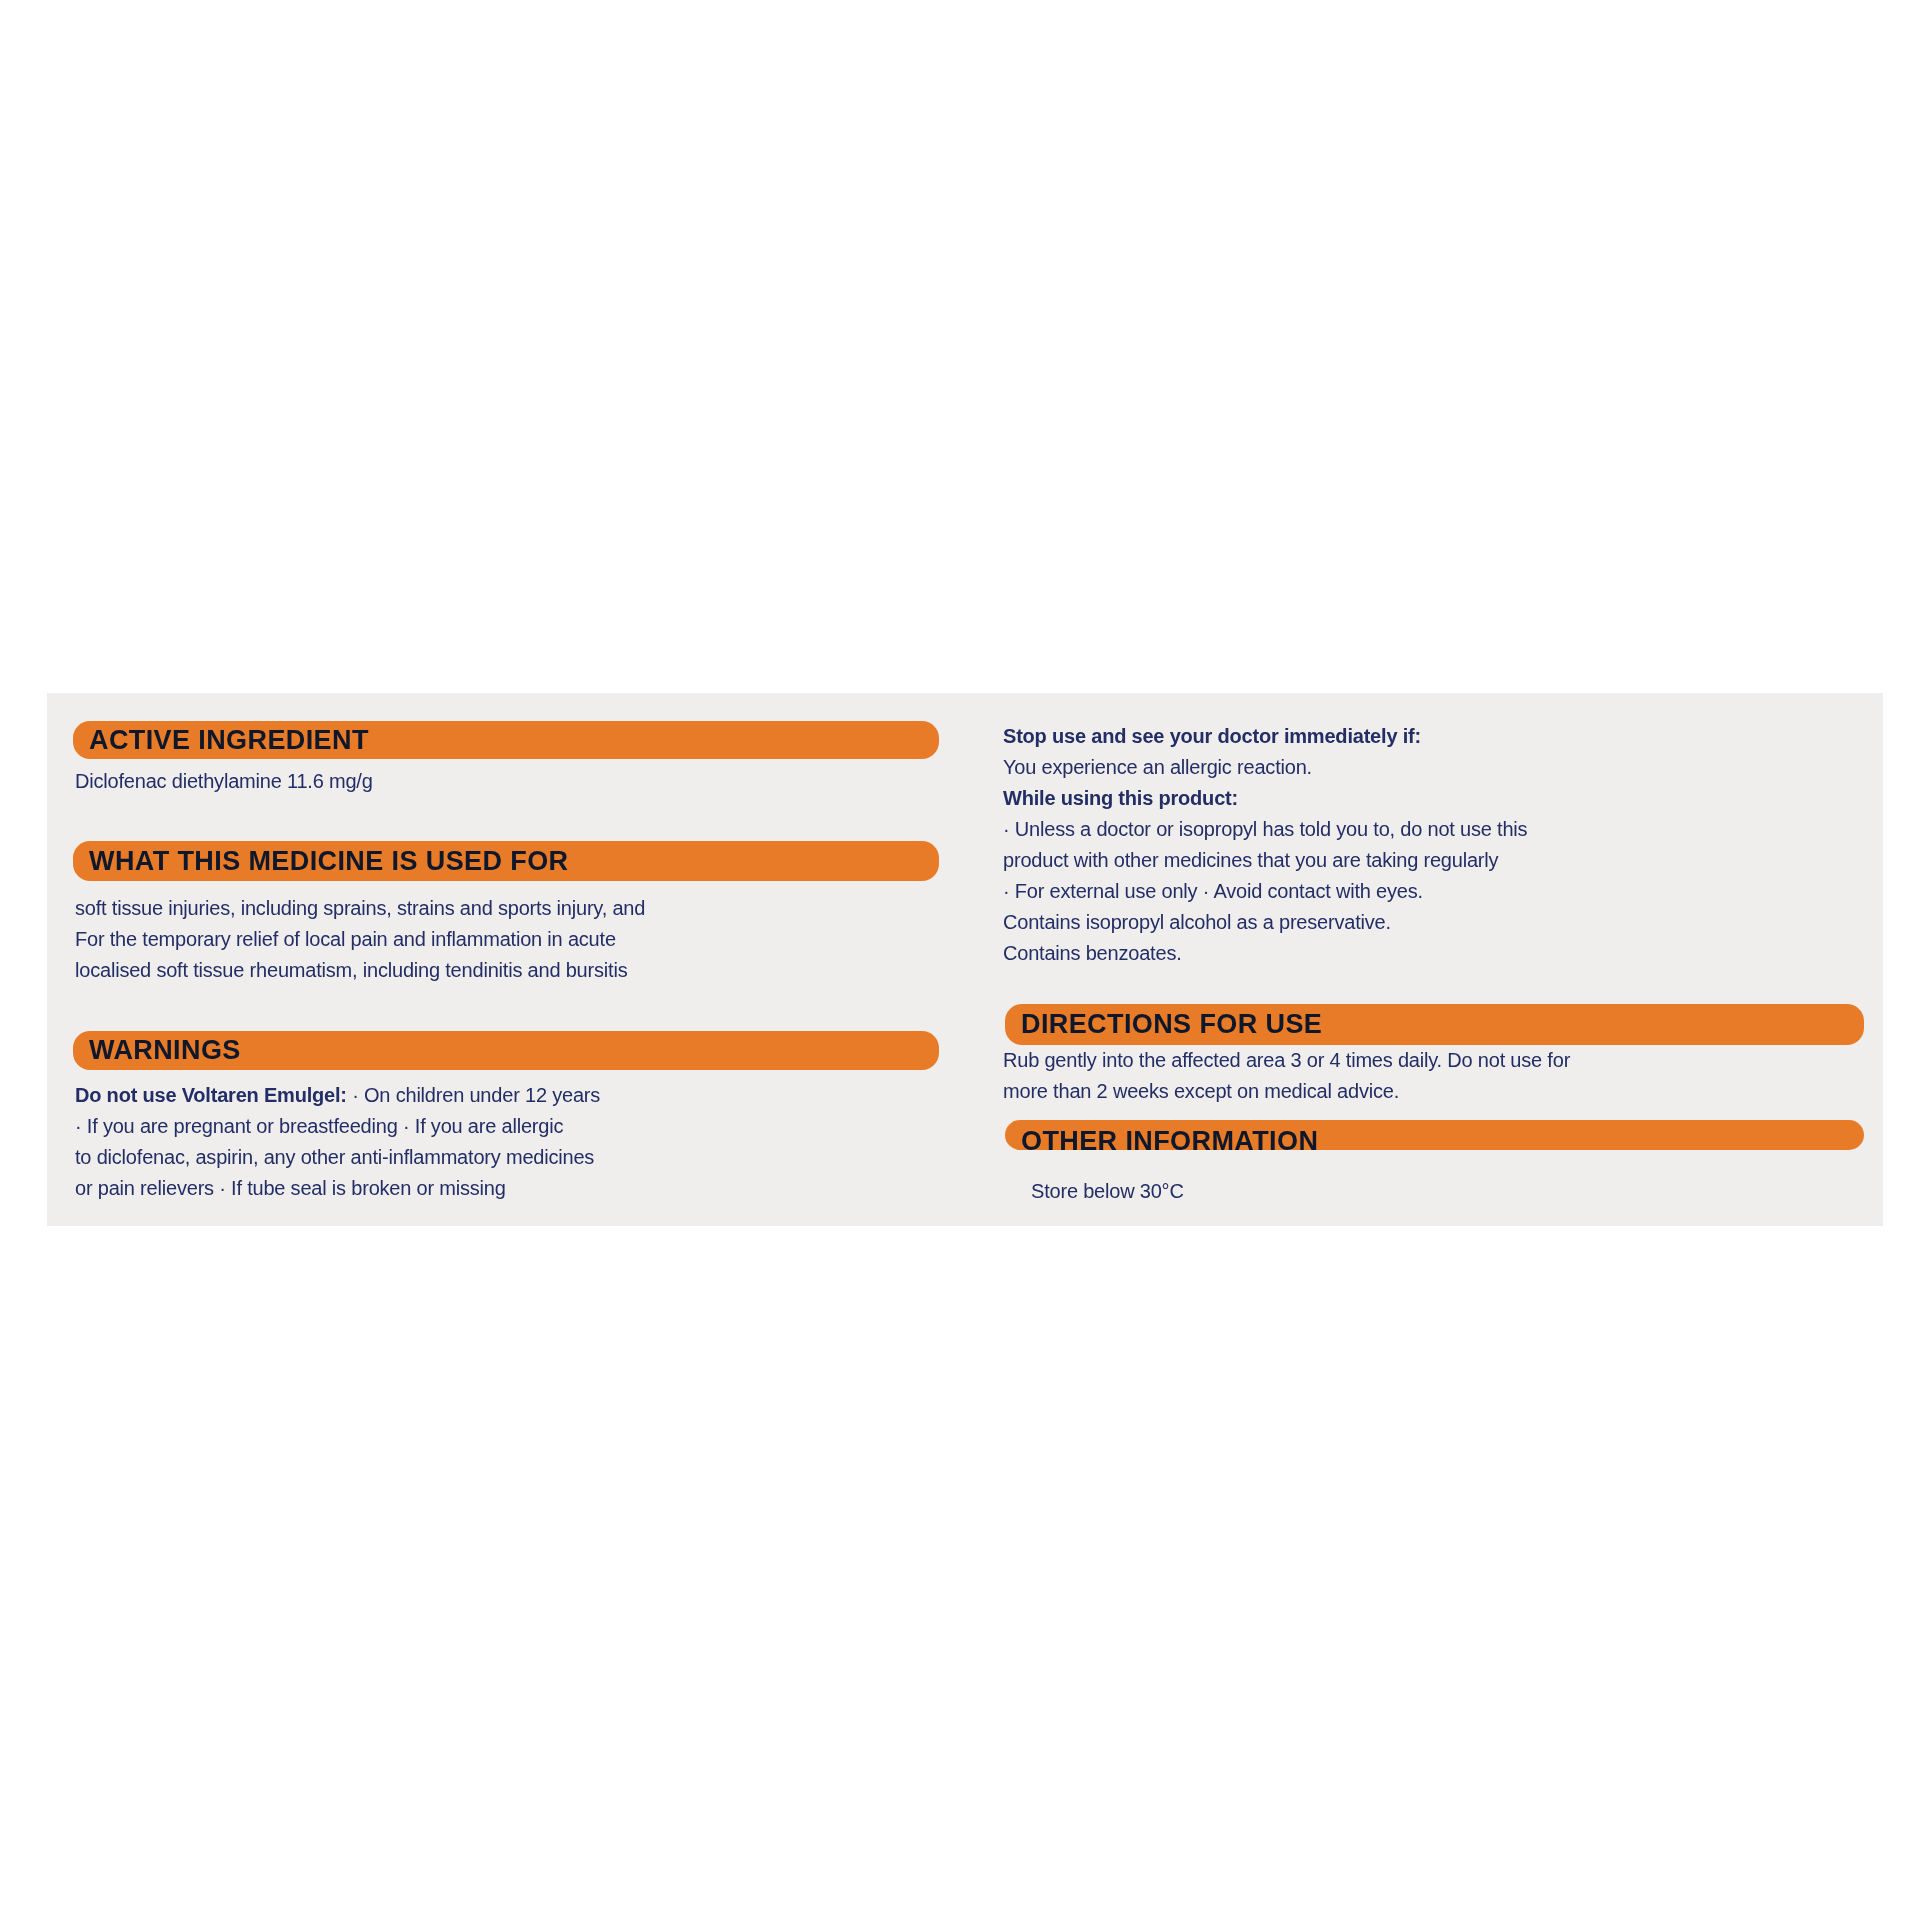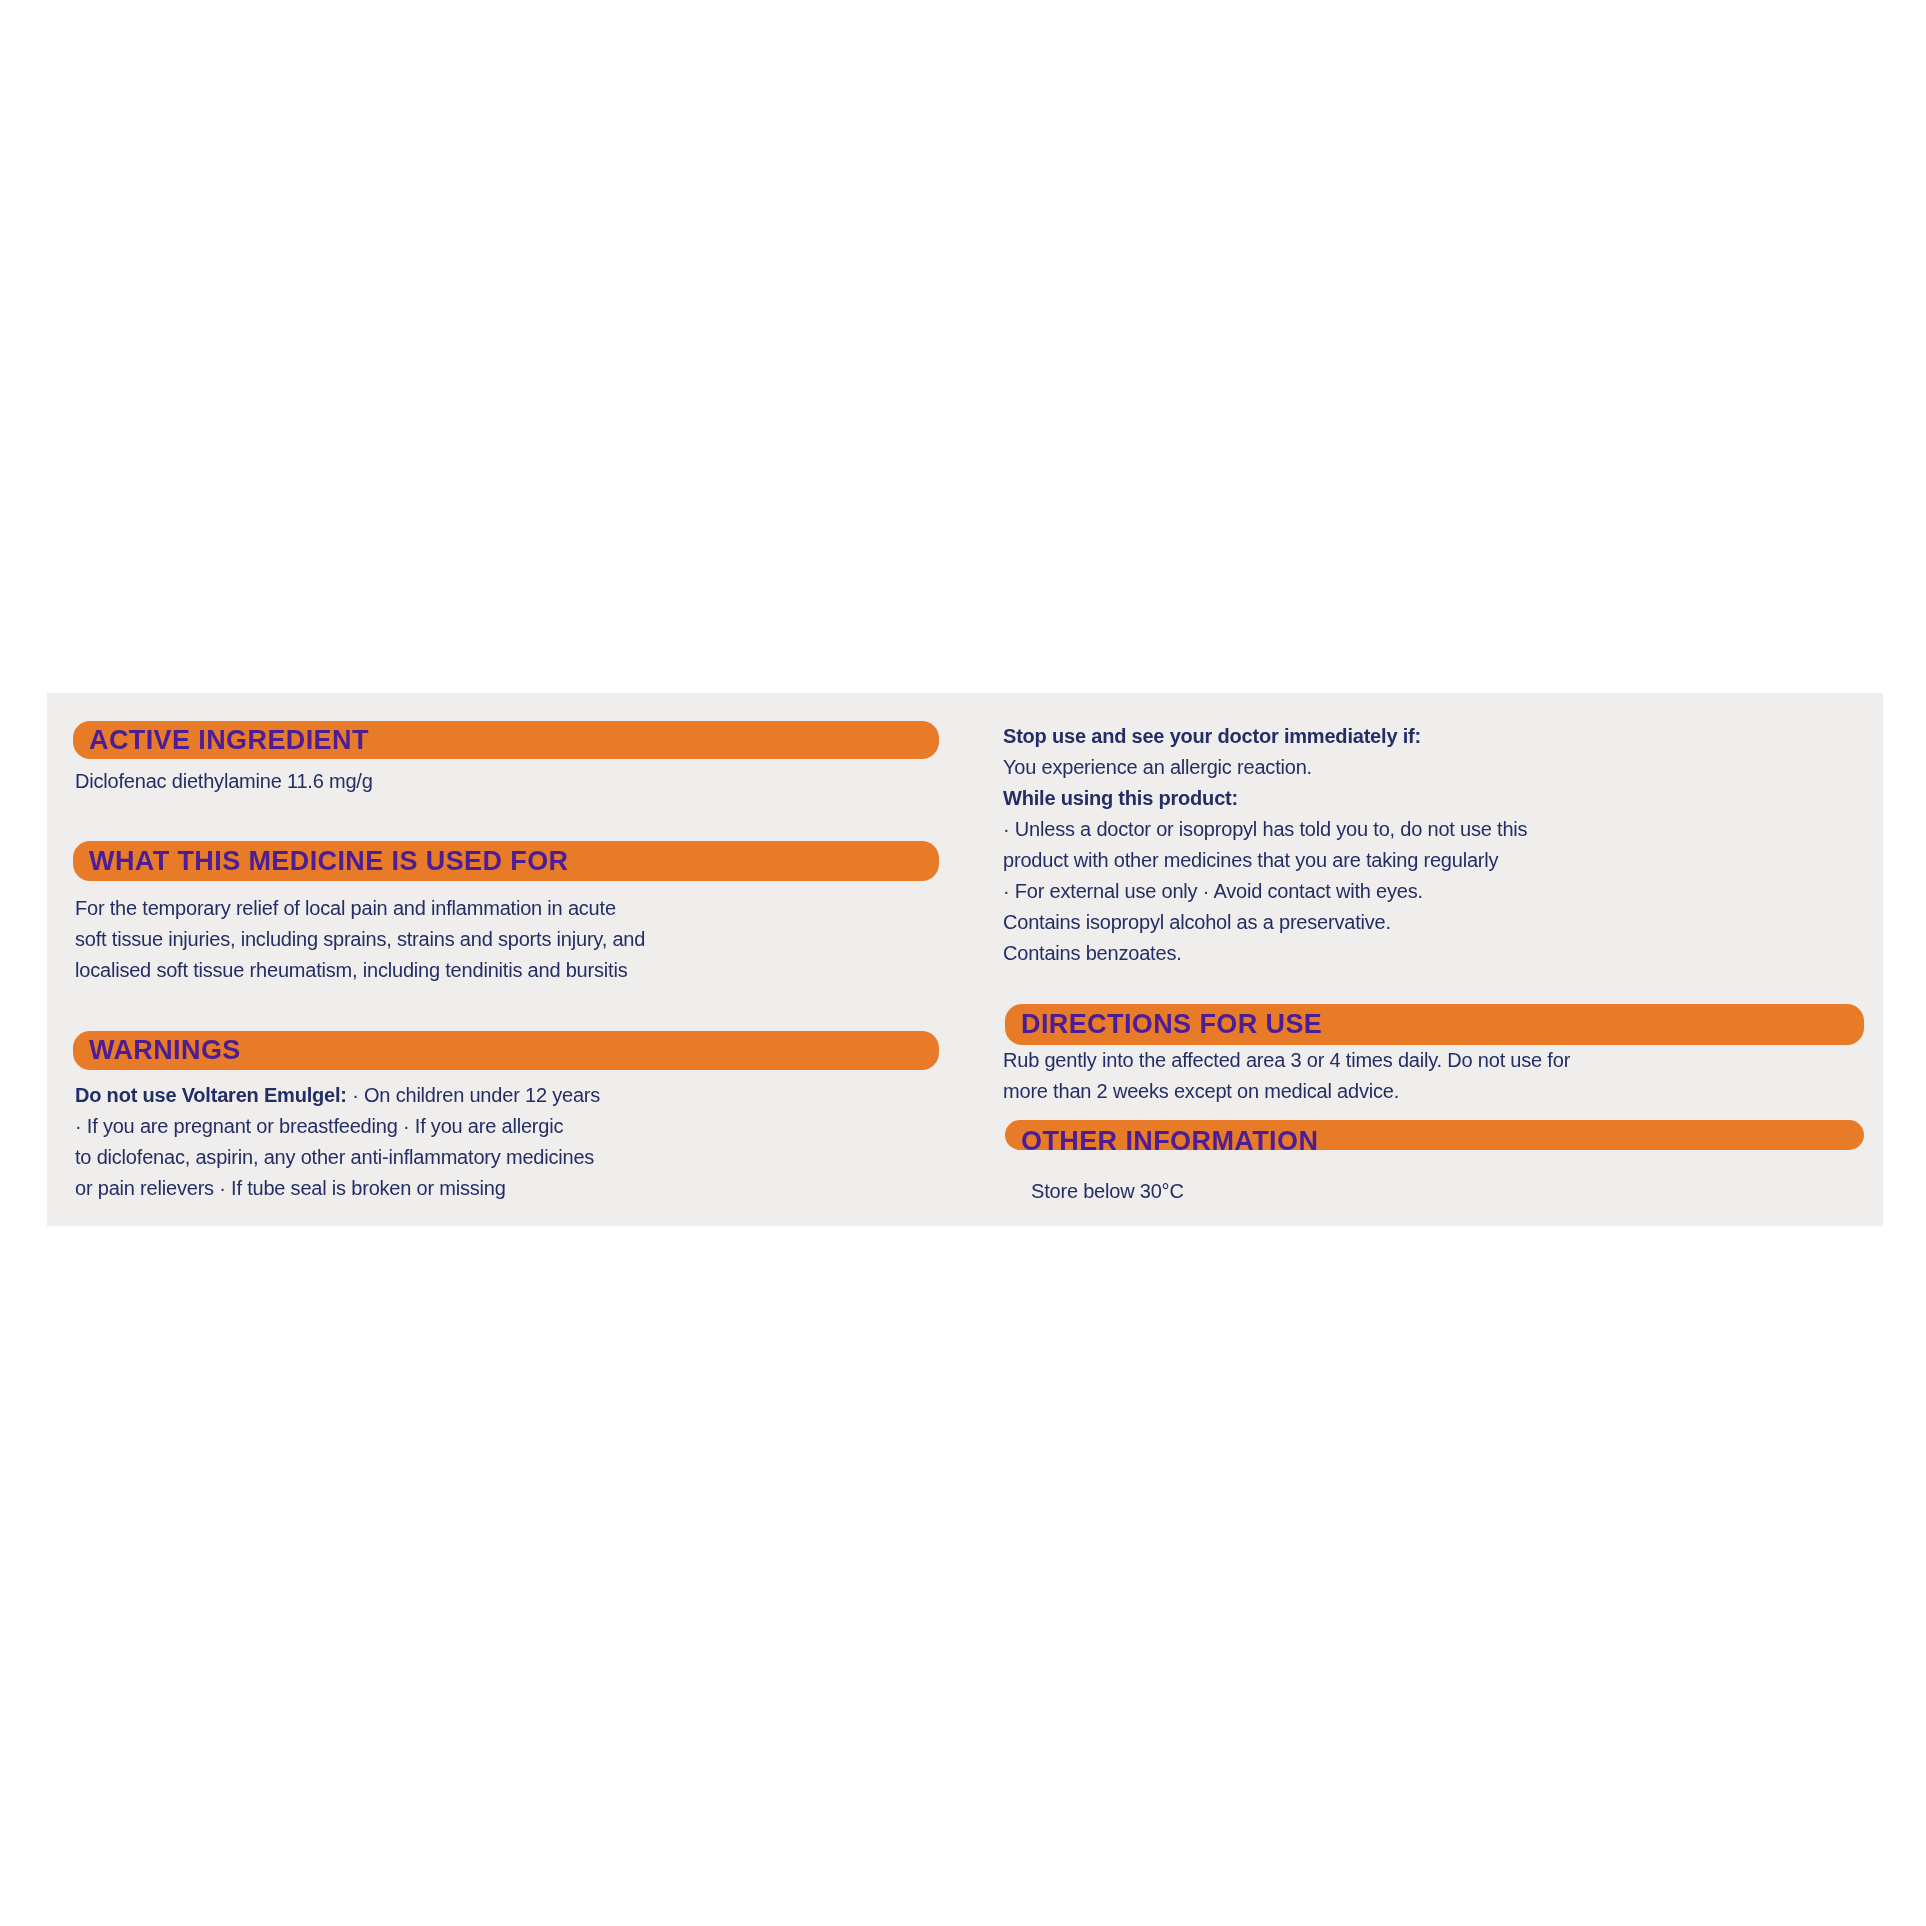--- a/index.html
+++ b/index.html
@@ -20,21 +20,21 @@
     left: 47px;
     top: 693px;
     width: 1836px;
     height: 533px;
     background: #efeeec;
   }
   .hdr-bar {
     position: absolute;
     background: #e87b27;
     border-radius: 17px;
-    color: #4c1d95;
+    color: #0f172a;
     font-weight: bold;
     font-size: 27px;
     letter-spacing: 0.4px;
     padding-left: 16px;
     box-sizing: border-box;
     white-space: nowrap;
     overflow: hidden;
   }
   .bar-left  { left: 26px;  width: 866px; }
   .bar-right { left: 958px; width: 859px; }
@@ -57,22 +57,22 @@
 <div class="canvas">
   <div class="panel">
 
     <div class="hdr-bar bar-left" style="top: 28px; height: 38px; line-height: 38px;">ACTIVE INGREDIENT</div>
 
     <div class="txt txt-left" style="top: 73px;">Diclofenac diethylamine 11.6 mg/g</div>
 
     <div class="hdr-bar bar-left" style="top: 148px; height: 40px; line-height: 40px;">WHAT THIS MEDICINE IS USED FOR</div>
 
     <div class="txt txt-left" style="top: 200px;">
+      <div class="line">soft tissue injuries, including sprains, strains and sports injury, and</div>
       <div class="line">For the temporary relief of local pain and inflammation in acute</div>
-      <div class="line">soft tissue injuries, including sprains, strains and sports injury, and</div>
       <div class="line">localised soft tissue rheumatism, including tendinitis and bursitis</div>
     </div>
 
     <div class="hdr-bar bar-left" style="top: 338px; height: 39px; line-height: 39px;">WARNINGS</div>
 
     <div class="txt txt-left" style="top: 387px;">
       <div class="line"><span class="b">Do not use Voltaren Emulgel:</span><span> · On children under 12 years</span></div>
       <div class="line">· If you are pregnant or breastfeeding · If you are allergic</div>
       <div class="line">to diclofenac, aspirin, any other anti-inflammatory medicines</div>
       <div class="line">or pain relievers · If tube seal is broken or missing</div>

